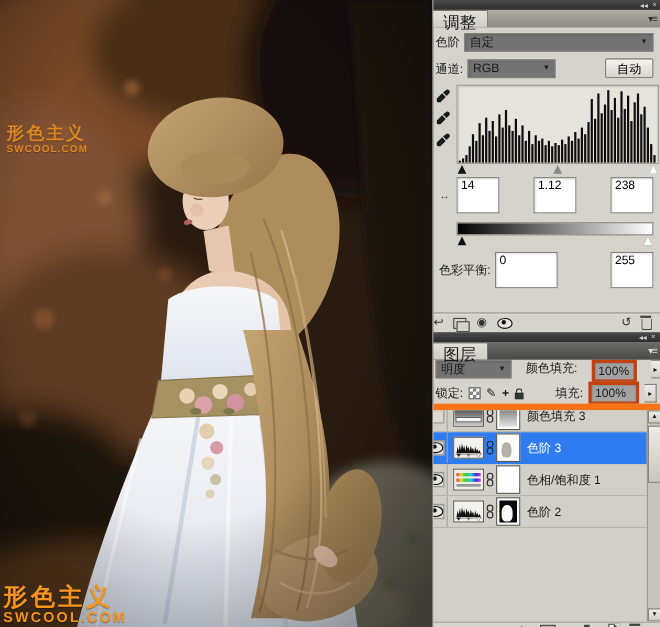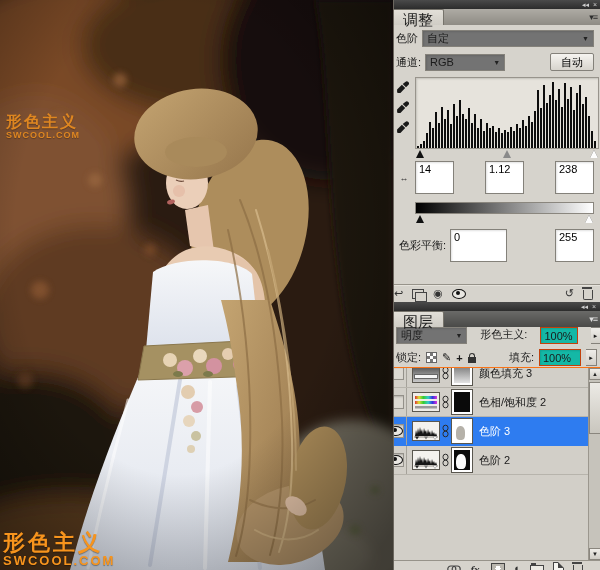--- a/index.html
+++ b/index.html
@@ -82,27 +82,27 @@
      linear-gradient(45deg,#777 25%,#fff 25%,#fff 75%,#777 75%);background-size:6px 6px;background-position:0 0,3px 3px;border:1px solid #666}
   .ico-lock{width:8px;height:6px;background:#333;position:relative;display:inline-block;margin-top:5px}
   .ico-lock::before{content:'';position:absolute;left:1px;top:-4px;width:4px;height:4px;border:1.5px solid #333;border-bottom:none;border-radius:3px 3px 0 0}
   .fx{font-family:"Liberation Serif",serif;font-style:italic;font-weight:bold;font-size:11px}
   
   .sep{height:9px;background:linear-gradient(#4a4a4a,#2c2c2c);display:flex;justify-content:flex-end;
        align-items:center;gap:4px;padding:0 4px;color:#cfcfcf;font-size:7px;flex:none}
   
   .blendrow{height:21px;display:flex;align-items:flex-start;gap:13px;padding:0 0 0 10px}
   .bsel{width:80px;height:17px}
-  .vbox{background:#14b8a6;border:1px solid #c2410c;height:15px;display:flex;align-items:center;
+  .vbox{background:#a3a3a3;border:3px solid #c2410c;height:15px;display:flex;align-items:center;
         padding:0 3px;box-shadow:inset 1px 1px 2px rgba(0,0,0,.12);width:34px;box-sizing:content-box}
   .spin{width:11px;height:17px;border:1px solid #84817a;border-left:none;background:linear-gradient(#efede9,#d2cfc8);
         display:flex;align-items:center;justify-content:center;font-size:7px;box-sizing:border-box}
   .lockrow{height:19px;display:flex;align-items:center;gap:5px;padding:0 4px 0 10px}
   .lockrow .gap{flex:1}
-  .llist{position:relative;height:192px;overflow:hidden;background:#d2cfc8;border-top:1px solid #f97316}
+  .llist{position:relative;height:192px;overflow:hidden;background:#d2cfc8;border-top:6px solid #f97316}
   .rows{margin-top:-9px;margin-right:13px}
   .lrow{height:28px;display:flex;align-items:center;border-bottom:1px solid #b7b4ac;padding-right:2px;background:#d2cfc8}
   .lrow.sel{background:#2e7cf0;border-bottom-color:#2e7cf0}
   .lrow.sel .llabel{color:#fff}
   .eyecell{width:20px;align-self:stretch;display:flex;align-items:center;justify-content:center;border-right:1px solid #a5a29a;flex:none}
   .well{width:14px;height:12px;background:#dcd9d2;border:1px solid #94918a;box-shadow:inset 1px 1px 2px rgba(0,0,0,.2);
         display:flex;align-items:center;justify-content:center}
   .lthumb{width:26px;height:18px;border:1px solid #5a574f;background:#fff;flex:none;margin-left:5px;display:block;overflow:hidden}
   .lthumb svg{display:block;width:100%;height:100%}
   .th-color{display:block;width:100%;height:100%}
@@ -416,21 +416,21 @@
       <div class="inner">
         <div class="tabbar dark">
           <span class="tab">图层</span>
           <span class="pmenu">▾≡</span>
         </div>
         <div class="blendrow">
           <span class="select bsel">
             <span>明度</span>
             <span class="dd">▼</span>
           </span>
-          <span class="lbl">形色主义:</span>
+          <span class="lbl">颜色填充:</span>
           <span class="vbox">100%</span>
           <span class="spin">▸</span>
         </div>
         <div class="lockrow">
           <span class="lbl">锁定:</span>
           <span class="ico-checker"></span>
           <span>✎</span>
           <span style="font-weight:bold">+</span>
           <span class="ico-lock"></span>
           <span class="gap"></span>
@@ -449,41 +449,20 @@
                 </span>
                 <span class="chain">
                   <svg viewBox="0 0 8 14">
                     <rect x="1.5" y="1.2" width="5" height="5.6" rx="2.5" fill="none" stroke="#2a2a2a"></rect>
                     <rect x="1.5" y="7.2" width="5" height="5.6" rx="2.5" fill="none" stroke="#2a2a2a"></rect>
                   </svg>
                 </span>
                 <span class="lmask mask-gradient"></span>
                 <span class="llabel">颜色填充 3</span>
               </div>
-              <div class="lrow">
-                <span class="eyecell">
-                  <span class="well"></span>
-                </span>
-                <span class="lthumb">
-                  <svg viewBox="0 0 26 18">
-                    <rect width="26" height="18" fill="#efede9"></rect>
-                    <rect x="2" y="3" width="22" height="3" fill="url(#hsgrad)"></rect>
-                    <rect x="2" y="8" width="22" height="3" fill="url(#hsgrad)"></rect>
-                    <rect x="2" y="13" width="22" height="2.5" fill="#999"></rect>
-                  </svg>
-                </span>
-                <span class="chain">
-                  <svg viewBox="0 0 8 14">
-                    <rect x="1.5" y="1.2" width="5" height="5.6" rx="2.5" fill="none" stroke="#2a2a2a"></rect>
-                    <rect x="1.5" y="7.2" width="5" height="5.6" rx="2.5" fill="none" stroke="#2a2a2a"></rect>
-                  </svg>
-                </span>
-                <span class="lmask mask-black"></span>
-                <span class="llabel">色相/饱和度 2</span>
-              </div>
               <div class="lrow sel">
                 <span class="eyecell">
                   <span class="well">
                     <span class="eyeico"></span>
                   </span>
                 </span>
                 <span class="lthumb">
                   <svg viewBox="0 0 26 18">
                     <rect width="26" height="18" fill="#f4f2ee"></rect>
                     <path d="M2 14 3 8 4 12 5 6 6 11 7 5 8 10 9 7 10 12 11 6 12 10 13 8 14 12 15 7 16 11 17 9 18 13 19 8 20 12 21 10 22 13 23 11 24 14 L24 14 2 14 Z" fill="#151515"></path>
@@ -494,20 +473,43 @@
                   </svg>
                 </span>
                 <span class="chain">
                   <svg viewBox="0 0 8 14">
                     <rect x="1.5" y="1.2" width="5" height="5.6" rx="2.5" fill="none" stroke="#2a2a2a"></rect>
                     <rect x="1.5" y="7.2" width="5" height="5.6" rx="2.5" fill="none" stroke="#2a2a2a"></rect>
                   </svg>
                 </span>
                 <span class="lmask mask-figure_light"></span>
                 <span class="llabel">色阶 3</span>
+              </div>
+              <div class="lrow">
+                <span class="eyecell">
+                  <span class="well">
+                    <span class="eyeico"></span>
+                  </span>
+                </span>
+                <span class="lthumb">
+                  <svg viewBox="0 0 26 18">
+                    <rect width="26" height="18" fill="#efede9"></rect>
+                    <rect x="2" y="3" width="22" height="3" fill="url(#hsgrad)"></rect>
+                    <rect x="2" y="8" width="22" height="3" fill="url(#hsgrad)"></rect>
+                    <rect x="2" y="13" width="22" height="2.5" fill="#999"></rect>
+                  </svg>
+                </span>
+                <span class="chain">
+                  <svg viewBox="0 0 8 14">
+                    <rect x="1.5" y="1.2" width="5" height="5.6" rx="2.5" fill="none" stroke="#2a2a2a"></rect>
+                    <rect x="1.5" y="7.2" width="5" height="5.6" rx="2.5" fill="none" stroke="#2a2a2a"></rect>
+                  </svg>
+                </span>
+                <span class="lmask mask-white"></span>
+                <span class="llabel">色相/饱和度 1</span>
               </div>
               <div class="lrow">
                 <span class="eyecell">
                   <span class="well">
                     <span class="eyeico"></span>
                   </span>
                 </span>
                 <span class="lthumb">
                   <svg viewBox="0 0 26 18">
                     <rect width="26" height="18" fill="#f4f2ee"></rect>

